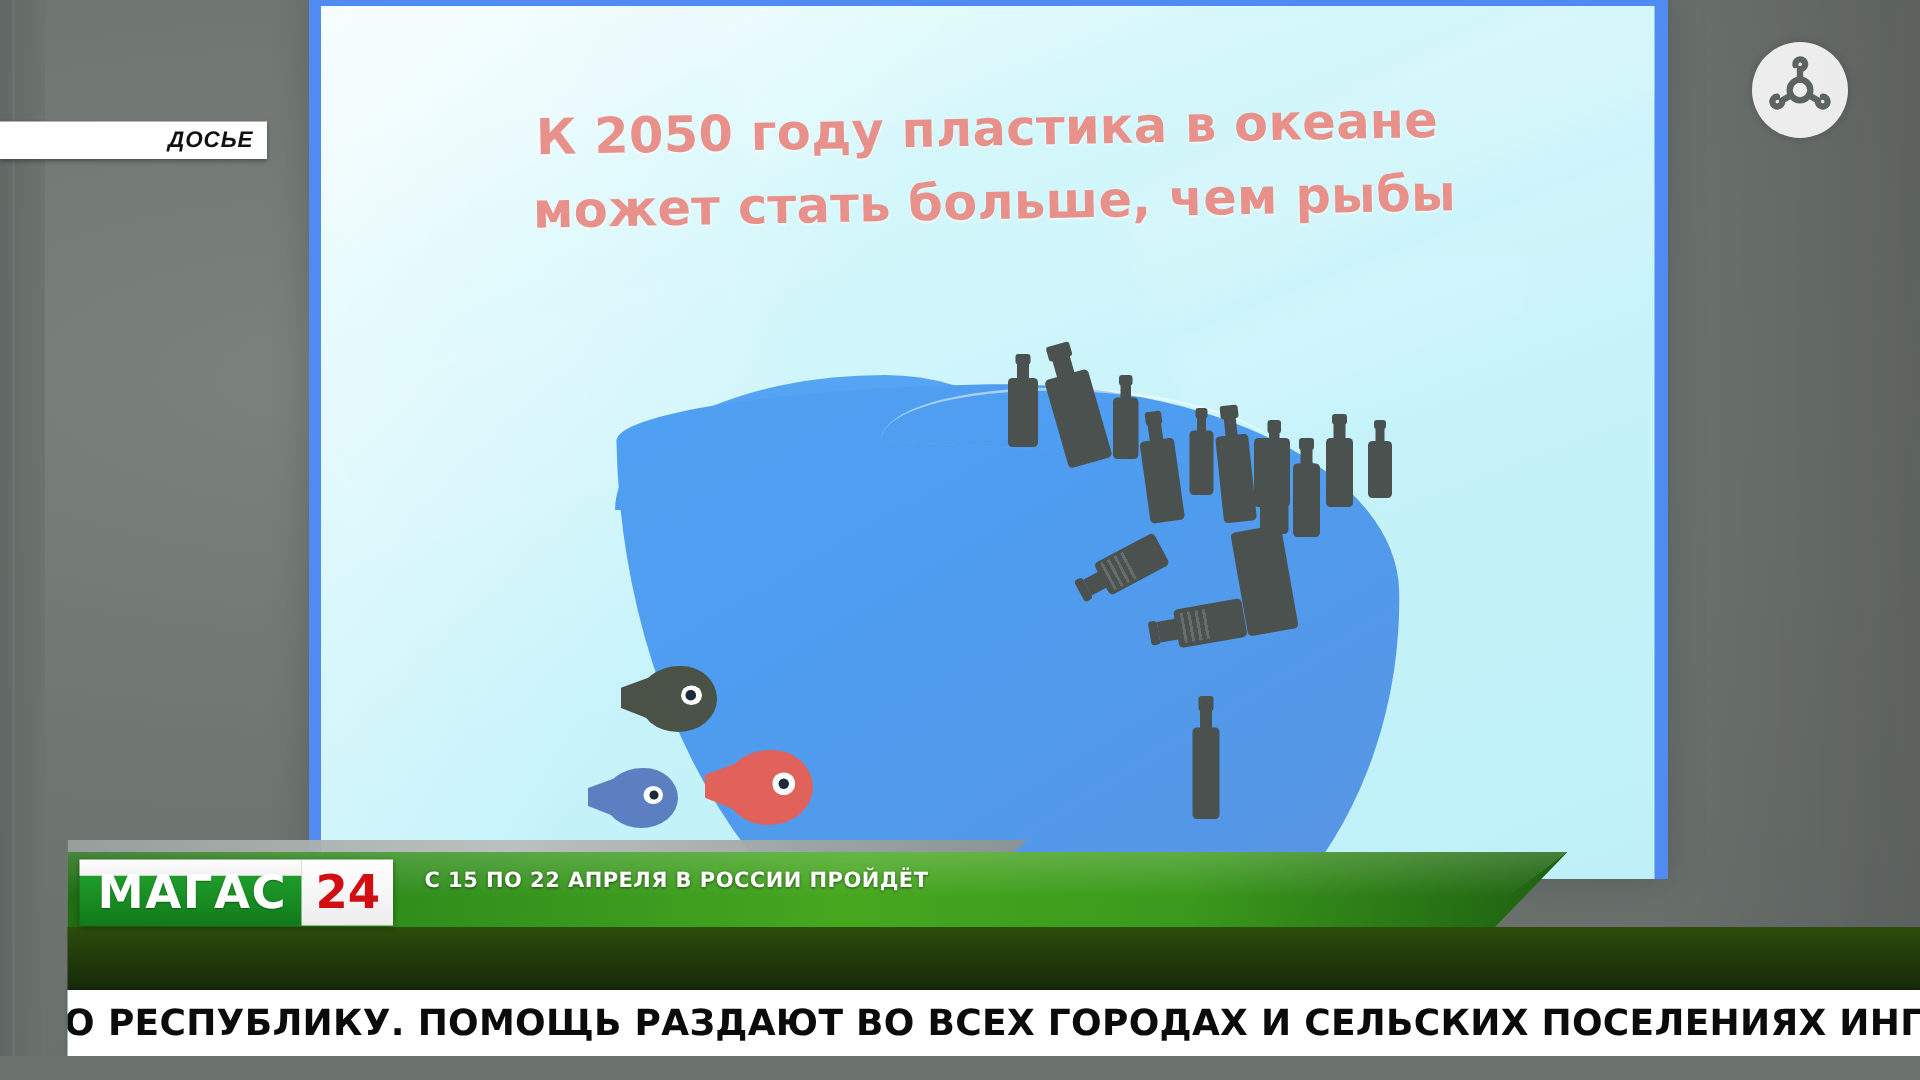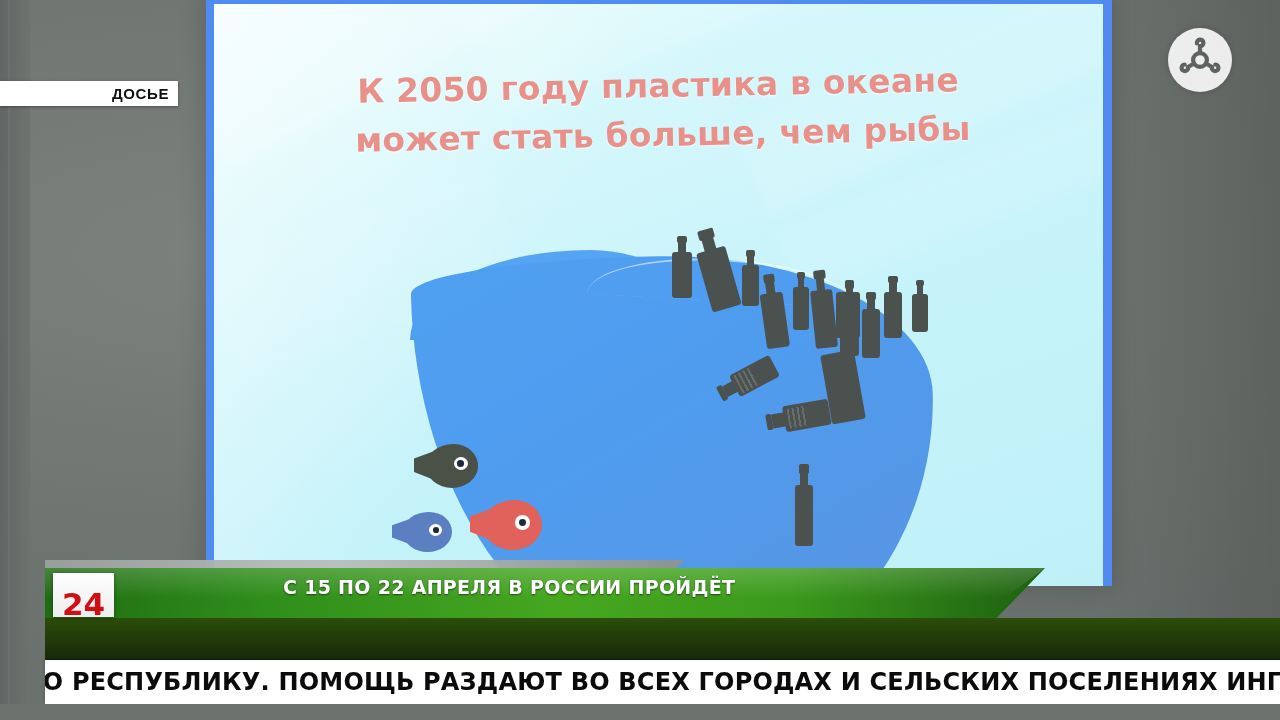--- a/index.html
+++ b/index.html
@@ -125,20 +125,21 @@
     position:absolute;left:26%;top:24%;width:48%;height:50%;
     background:#1b2a3a;border-radius:50%;display:block;
   }
 
   
   .dossier{
     position:absolute;left:0;top:81px;width:178px;height:25px;
     background:#ffffff;
     display:flex;align-items:center;justify-content:flex-end;
     box-shadow:0 1px 3px rgba(0,0,0,.35);
+    font-style:italic;
   }
   .dossier span{
     color:#111;font-weight:700;font-size:15px;letter-spacing:.6px;
     padding-right:9px;font-family:"Liberation Sans", sans-serif;
   }
 
   
   .bug{
     position:absolute;right:48px;top:28px;width:64px;height:64px;
     border-radius:50%;
@@ -184,33 +185,33 @@
   }
   .logo .word span{
     font-family:"DejaVu Sans", sans-serif;
     font-weight:700;font-size:31px;letter-spacing:1px;
     color:#ffffff;
     text-shadow:0 1px 1px rgba(0,0,0,.35);
     line-height:1;
   }
   .logo .num{
     background:linear-gradient(180deg,#ffffff 0%,#ededed 100%);
-    display:flex;align-items:flex-start;padding:16px 9px;
+    display:flex;align-items:center;padding:16px 9px;
   }
   .logo .num span{
     font-family:"DejaVu Sans", sans-serif;
     font-weight:700;font-size:31px;color:#d10f13;line-height:1;
   }
 
   .headline{
     position:absolute;left:238px;top:14px;width:740px;
     color:#ffffff;
     font-family:"DejaVu Sans", sans-serif;
     font-weight:700;
-    font-size:19px;
+    font-size:14px;
     line-height:26px;
     letter-spacing:.3px;
     text-shadow:0 1px 2px rgba(0,0,0,.55);
   }
 
   
   .ticker{
     position:absolute;left:45px;top:660px;width:1235px;height:44px;
     background:#ffffff;
     display:flex;align-items:center;
@@ -369,20 +370,23 @@
     </svg>
   </div>
 
   <div class="lower">
     <div class="lt-bevel"></div>
     <div class="lt-green"></div>
     <div class="lt-green-gloss"></div>
     <div class="lt-dark"></div>
 
     <div class="logo">
+      <div class="word">
+        <span>МАГАС</span>
+      </div>
       <div class="num">
         <span>24</span>
       </div>
     </div>
 
     <div class="headline">
       <div>С 15 ПО 22 АПРЕЛЯ В РОССИИ ПРОЙДЁТ</div>
     </div>
   </div>
 

